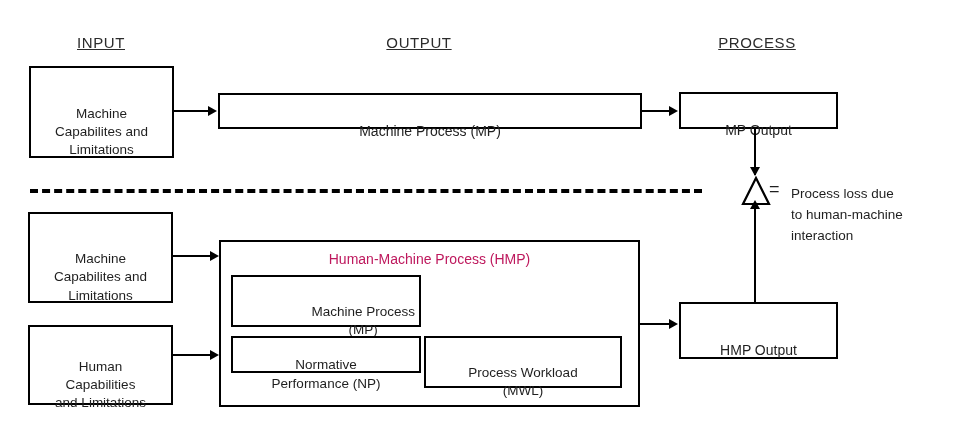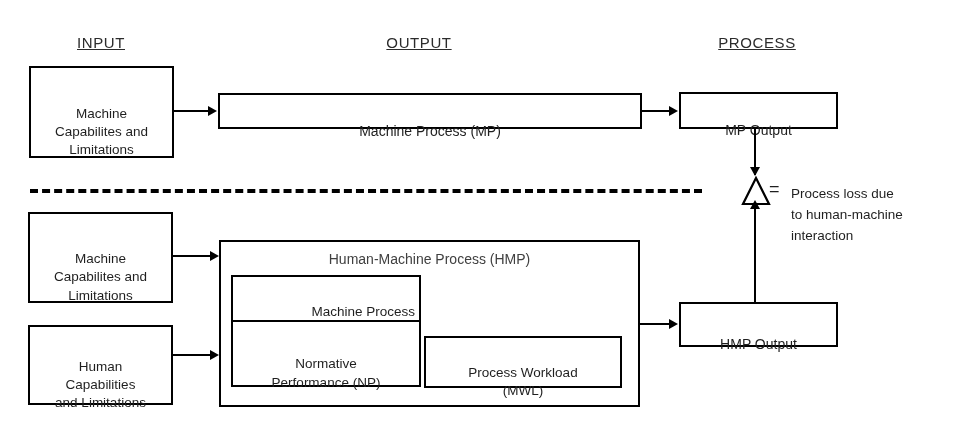--- a/index.html
+++ b/index.html
@@ -47,21 +47,21 @@
     position: absolute;
     box-sizing: border-box;
     border: 2px solid #000000;
     background: #ffffff;
   }
   .hmp-title {
     position: absolute;
     width: 100%;
     text-align: center;
     font-size: 14px;
-    color: #404040;
+    color: #be185d;
     top: 9px;
     left: 0;
   }
   .dashed {
     position: absolute;
     border-top: 4px dashed #000000;
     height: 0;
   }
   .vline {
     position: absolute;
@@ -184,32 +184,32 @@
   <div class="arrow-r" style="left:210px; top:349.5px;"></div>
 
   <div class="hmp-outer" style="left:219px; top:240px; width:421px; height:167px;">
     <div class="hmp-title">Human-Machine Process (HMP)</div>
   </div>
 
   <div class="box" style="left:231px; top:275px; width:190px; height:52px;justify-content:flex-end;">
     <span class="box-text">Machine Process
 (MP)</span>
   </div>
-  <div class="box" style="left:231px; top:320px; width:190px; height:67px;">
+  <div class="box" style="left:231px; top:336px; width:190px; height:37px;">
     <span class="box-text">Normative
 Performance (NP)</span>
   </div>
   <div class="box" style="left:424px; top:336px; width:198px; height:52px;">
     <span class="box-text">Process Workload
 (MWL)</span>
   </div>
 
   <div class="hline" style="left:640px; top:323px; width:31px;"></div>
   <div class="arrow-r" style="left:669px; top:318.5px;"></div>
 
-  <div class="box" style="left:679px; top:302px; width:159px; height:45px;text-align:right;">
+  <div class="box" style="left:679px; top:302px; width:159px; height:57px;text-align:right;">
     <span class="box-text" style="font-size:14px;">HMP Output</span>
   </div>
 
   <div class="vline" style="left:754px; top:206px; height:96px;"></div>
   <div class="arrow-u" style="left:749.5px; top:200px;"></div>
 
 </div>
 
 </body></html>

